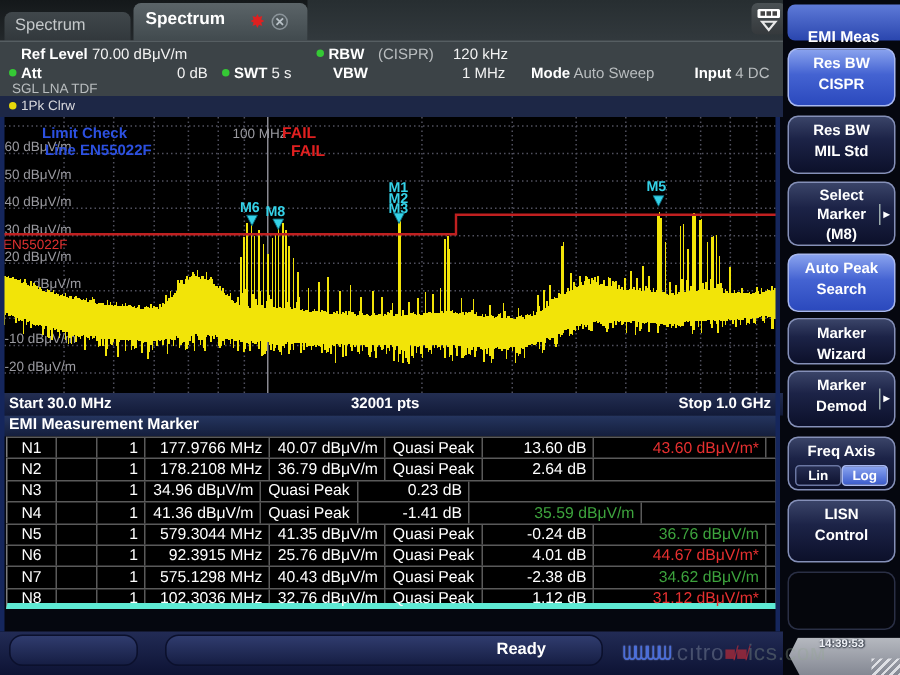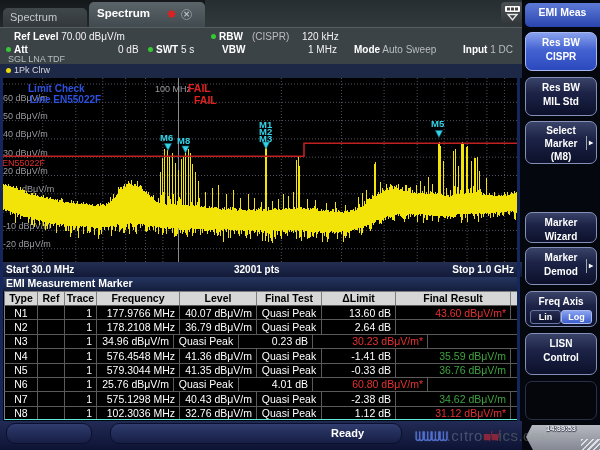--- a/index.html
+++ b/index.html
@@ -23,31 +23,31 @@
 .fail{fill:#e02020;font:bold 10.5px "Liberation Sans",sans-serif}
 
 .frame{position:absolute;background:#15265c}
 
 #xaxis{position:absolute;left:0;top:262px;width:522px;height:15px;background:linear-gradient(#232e52,#121a38);color:#fff;font-size:10px;font-weight:bold}
 .barhdr{background:linear-gradient(#25355f,#141e3c);color:#fff;font-size:10.5px;font-weight:bold;padding:0 0 0 6px}
 
 .thead{display:flex;background:#d6d6d6;height:14px;border:1px solid #7c7c7c;border-bottom:none}
 .hc{font-size:10.5px;font-weight:bold;color:#000;text-align:center;padding-top:0px;border-right:1px solid #7c7c7c}
 .trow{display:flex;background:#000;height:14.4px;border-left:1px solid #7c7c7c;border-right:1px solid #7c7c7c;border-top:1px solid #5a5a5a}
-.trow:last-child{border-bottom:1px solid #5eead4}
+.trow:last-child{border-bottom:4px solid #5eead4}
 .dc{font-size:10.5px;color:#fff;padding-top:0.5px;border-right:1px solid #5a5a5a}
 .ac{text-align:center}
 .ar{text-align:right;padding-right:4px}
 .res-r{color:#e83030}
 .res-g{color:#3da33d}
 
 #botbar{position:absolute;left:0;top:421px;width:600px;height:29px;background:linear-gradient(#222b55,#0d1334)}
 .pill{position:absolute;top:2px;height:21px;border-radius:9px;background:linear-gradient(#303c6e,#161e44);border:1px solid #0b102c}
 
-.emihdr{position:absolute;left:3px;top:3px;width:75px;height:24px;background:linear-gradient(#5e7ad8,#2a46ae);border-radius:5px 0 0 5px;color:#fff;font-weight:bold;font-size:10.5px;text-align:center;padding-top:3px}
+.emihdr{position:absolute;left:3px;top:3px;width:75px;height:24px;background:linear-gradient(#5e7ad8,#2a46ae);border-radius:5px 0 0 5px;color:#fff;font-weight:bold;font-size:10.5px;text-align:center;padding-top:16px}
 .mbtn{position:absolute;left:3px;width:72px;border-radius:7px;text-align:center;color:#fff;font-weight:bold;font-size:10px}
 .bdark{background:linear-gradient(#3a4468 0%,#1c2347 40%,#0c102a 100%);border:1px solid #8590b8}
 .bblue{background:linear-gradient(#89a2ee 0%,#4463d2 45%,#2b49bd 100%);border:1px solid #a8b8f0}
 .btxt{padding-top:3px;line-height:14px}
 .arr{position:absolute;right:3px;top:50%;margin-top:-7px;border-left:1px solid #9aa;color:#fff;font-size:8px;padding:2px 0 2px 2px;line-height:10px}
 .mini{width:31px;height:14px;border-radius:3px;font-size:9px;font-weight:bold;padding-top:1px;background:linear-gradient(#262e52,#0e1230);border:1px solid #6a76a2}
 .miniblue{background:linear-gradient(#8aa4f0,#3c5ccc);border:1px solid #a8b8f0}
 
 #datebox{position:absolute;left:526px;top:425px;width:74px;height:25px;background:linear-gradient(#b6b9c0,#848893);clip-path:polygon(7px 25px,0 12px,6px 0,74px 0,74px 25px)}
 #datebox div{color:#eef1f6;text-shadow:0 1px 1px #333a46,1px 0 1px #333a46;font-size:7.5px;font-weight:bold;text-align:right;padding-right:24px;line-height:7.5px}
@@ -71,21 +71,21 @@
  <div class="st" style="left:14px;top:3px"><span class="sb">Ref Level</span> <span class="sv">70.00 dBμV/m</span></div>
  <div class="st" style="left:211px;top:3px"><span class="dot"></span><span class="sb">RBW</span></div>
       <div class="st sg" style="left:252px;top:3px">(CISPR)</div>
       <div class="st sv" style="left:302px;top:3px">120 kHz</div>
  <div class="st" style="left:6px;top:16px"><span class="dot"></span><span class="sb">Att</span></div>
  <div class="st" style="left:118px;top:16px"><span class="sv">0 dB</span></div>
  <div class="st" style="left:148px;top:16px"><span class="dot"></span><span class="sb">SWT</span> <span class="sv">5 s</span></div>
  <div class="st" style="left:222px;top:16px"><span class="sb">VBW</span></div>
  <div class="st" style="left:308px;top:16px"><span class="sv">1 MHz</span></div>
  <div class="st" style="left:354px;top:16px"><span class="sb">Mode</span> <span class="sg">Auto Sweep</span></div>
- <div class="st" style="left:463px;top:16px"><span class="sb">Input</span> <span class="sg">1 DC</span></div>
+ <div class="st" style="left:463px;top:16px"><span class="sb">Input</span> <span class="sg">4 DC</span></div>
  <div class="st sg" style="left:8px;top:26px;font-size:9px">SGL LNA TDF</div>
 </div>
 <div id="pkbar"><span class="ydot"></span>1Pk Clrw</div>
 <svg width="520" height="184" style="position:absolute;left:0;top:78px;background:#000">
 <style>
 .gv{stroke:#50505e;stroke-width:1;stroke-dasharray:1 2}
 .gh{stroke:#50505e;stroke-width:1;stroke-dasharray:1 2}
 .yl{fill:#9a9aa0;font:9px "Liberation Sans",sans-serif}
 .ml{fill:#35d2e8;font:bold 9.5px "Liberation Sans",sans-serif}
 </style>
@@ -143,30 +143,20 @@
 </svg>
 <div class="frame" style="left:0;top:78px;width:3px;height:343px;z-index:5"></div>
 <div class="frame" style="left:517px;top:78px;width:3px;height:343px;z-index:5"></div>
 <div id="xaxis">
  <span style="position:absolute;left:6px;top:2px">Start 30.0 MHz</span>
  <span style="position:absolute;left:234px;top:2px">32001 pts</span>
  <span style="position:absolute;right:8px;top:2px">Stop 1.0 GHz</span>
 </div>
 <div style="position:absolute;left:0;top:277px;width:520px;height:14px" class="barhdr">EMI Measurement Marker</div>
 <div style="position:absolute;left:4px;top:291px;width:514px">
-<div class="thead">
-        <div class="hc" style="width:33px">Type</div>
-        <div class="hc" style="width:27px">Ref</div>
-        <div class="hc" style="width:32px">Trace</div>
-        <div class="hc" style="width:83px">Frequency</div>
-        <div class="hc" style="width:77px">Level</div>
-        <div class="hc" style="width:65px">Final Test</div>
-        <div class="hc" style="width:74px">ΔLimit</div>
-        <div class="hc" style="width:115px">Final Result</div>
-      </div>
 <div class="trow">
         <div class="dc ac" style="width:33px">N1</div>
         <div class="dc ac" style="width:27px"></div>
         <div class="dc ar" style="width:32px">1</div>
         <div class="dc ar" style="width:83px">177.9766 MHz</div>
         <div class="dc ar" style="width:77px">40.07 dBμV/m</div>
         <div class="dc ac" style="width:65px">Quasi Peak</div>
         <div class="dc ar" style="width:74px">13.60 dB</div>
         <div class="dc ar res-r" style="width:115px">43.60 dBμV/m*</div>
       </div>
@@ -179,50 +169,49 @@
         <div class="dc ac" style="width:65px">Quasi Peak</div>
         <div class="dc ar" style="width:74px">2.64 dB</div>
       </div>
       <div class="trow">
         <div class="dc ac" style="width:33px">N3</div>
         <div class="dc ac" style="width:27px"></div>
         <div class="dc ar" style="width:32px">1</div>
         <div class="dc ar" style="width:77px">34.96 dBμV/m</div>
         <div class="dc ac" style="width:65px">Quasi Peak</div>
         <div class="dc ar" style="width:74px">0.23 dB</div>
-        <div class="dc ar res-r" style="width:115px">30.23 dBμV/m*</div>
       </div>
       <div class="trow">
         <div class="dc ac" style="width:33px">N4</div>
         <div class="dc ac" style="width:27px"></div>
         <div class="dc ar" style="width:32px">1</div>
-        <div class="dc ar" style="width:83px">576.4548 MHz</div>
         <div class="dc ar" style="width:77px">41.36 dBμV/m</div>
         <div class="dc ac" style="width:65px">Quasi Peak</div>
         <div class="dc ar" style="width:74px">-1.41 dB</div>
         <div class="dc ar res-g" style="width:115px">35.59 dBμV/m</div>
       </div>
       <div class="trow">
         <div class="dc ac" style="width:33px">N5</div>
         <div class="dc ac" style="width:27px"></div>
         <div class="dc ar" style="width:32px">1</div>
         <div class="dc ar" style="width:83px">579.3044 MHz</div>
         <div class="dc ar" style="width:77px">41.35 dBμV/m</div>
         <div class="dc ac" style="width:65px">Quasi Peak</div>
-        <div class="dc ar" style="width:74px">-0.33 dB</div>
+        <div class="dc ar" style="width:74px">-0.24 dB</div>
         <div class="dc ar res-g" style="width:115px">36.76 dBμV/m</div>
       </div>
       <div class="trow">
         <div class="dc ac" style="width:33px">N6</div>
         <div class="dc ac" style="width:27px"></div>
         <div class="dc ar" style="width:32px">1</div>
+        <div class="dc ar" style="width:83px">92.3915 MHz</div>
         <div class="dc ar" style="width:77px">25.76 dBμV/m</div>
         <div class="dc ac" style="width:65px">Quasi Peak</div>
         <div class="dc ar" style="width:74px">4.01 dB</div>
-        <div class="dc ar res-r" style="width:115px">60.80 dBμV/m*</div>
+        <div class="dc ar res-r" style="width:115px">44.67 dBμV/m*</div>
       </div>
       <div class="trow">
         <div class="dc ac" style="width:33px">N7</div>
         <div class="dc ac" style="width:27px"></div>
         <div class="dc ar" style="width:32px">1</div>
         <div class="dc ar" style="width:83px">575.1298 MHz</div>
         <div class="dc ar" style="width:77px">40.43 dBμV/m</div>
         <div class="dc ac" style="width:65px">Quasi Peak</div>
         <div class="dc ar" style="width:74px">-2.38 dB</div>
         <div class="dc ar res-g" style="width:115px">34.62 dBμV/m</div>
@@ -248,20 +237,23 @@
     <div class="emihdr">EMI Meas</div>
     <div class="mbtn bblue" style="top:32px;height:39px">
       <div class="btxt">Res BW<br>CISPR</div>
     </div>
     <div class="mbtn bdark" style="top:77px;height:39px">
       <div class="btxt">Res BW<br>MIL Std</div>
     </div>
     <div class="mbtn bdark" style="top:121px;height:43px">
       <div class="arr">▸</div>
       <div class="btxt" style="padding-top:2px;line-height:13px">Select<br>Marker<br>(M8)</div>
+    </div>
+    <div class="mbtn bblue" style="top:169px;height:39px">
+      <div class="btxt">Auto Peak<br>Search</div>
     </div>
     <div class="mbtn bdark" style="top:212px;height:31px">
       <div class="btxt">Marker<br>Wizard</div>
     </div>
     <div class="mbtn bdark" style="top:247px;height:38px">
       <div class="arr">▸</div>
       <div class="btxt">Marker<br>Demod</div>
     </div>
     <div class="mbtn bdark" style="top:291px;height:36px">
       <div class="btxt" style="padding-top:3px">Freq Axis</div>

